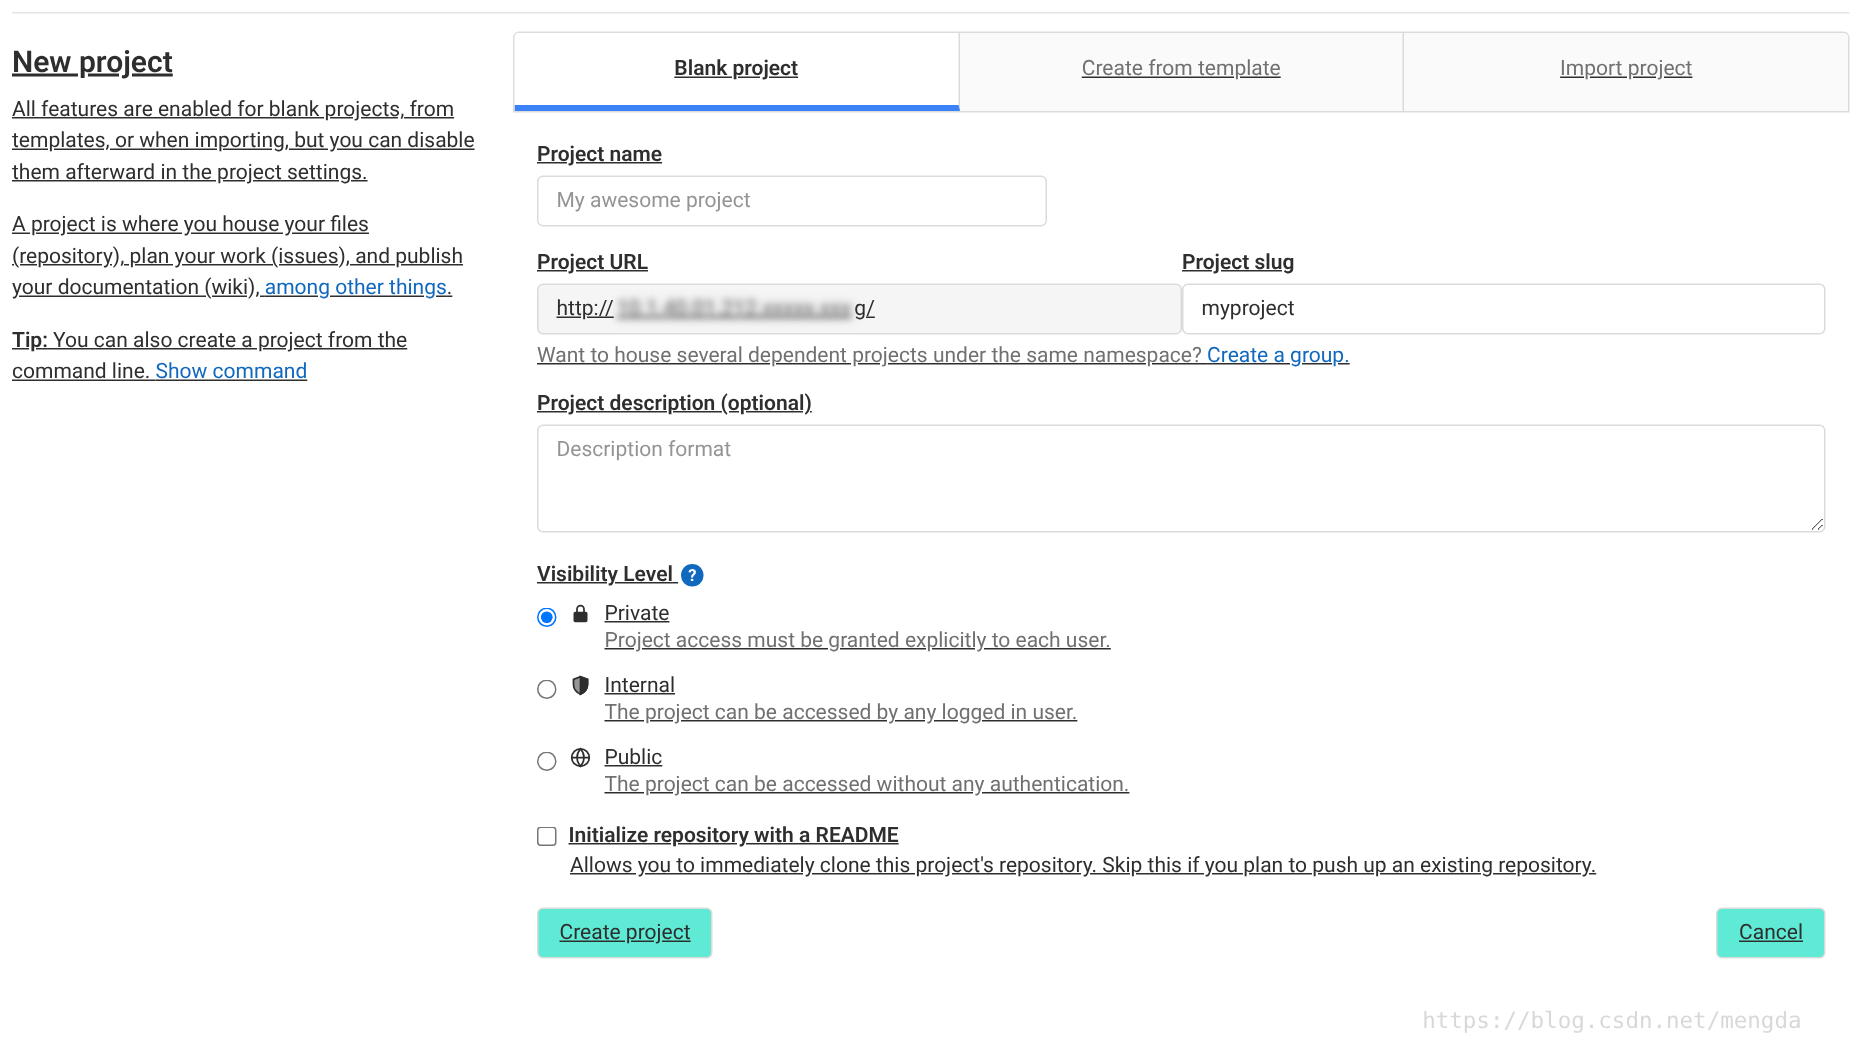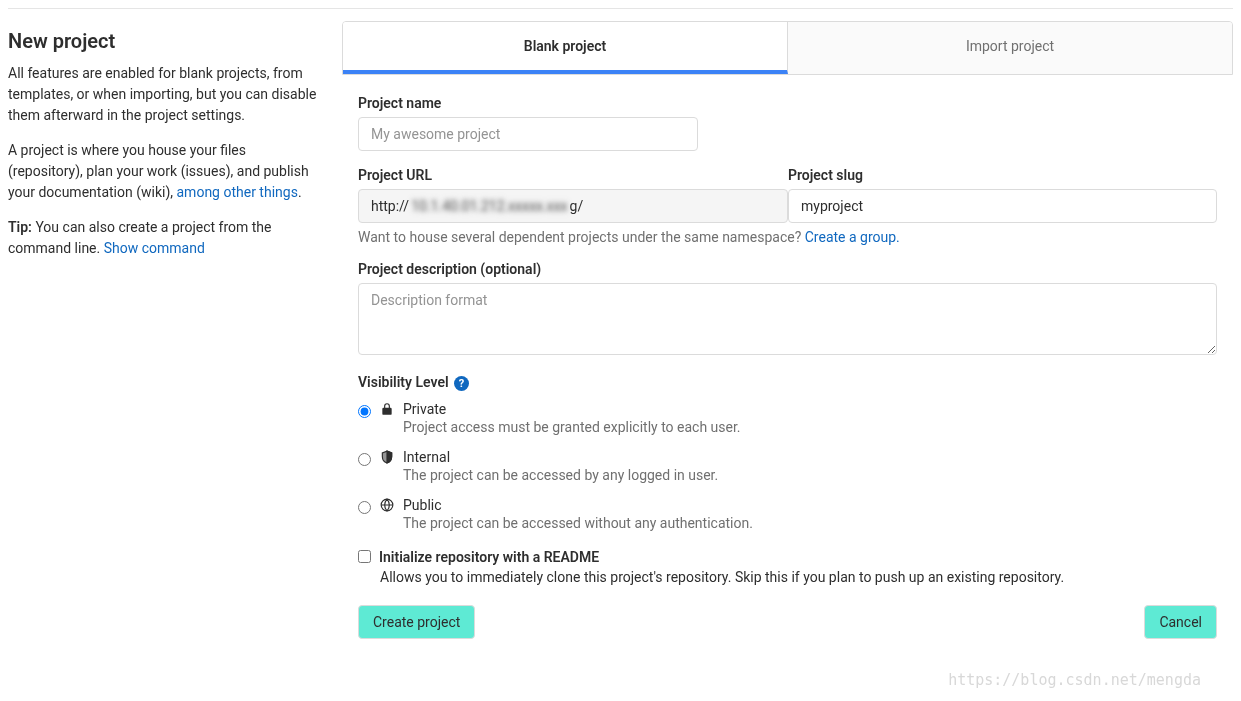--- a/index.html
+++ b/index.html
@@ -10,20 +10,21 @@
       background: #fff;
       padding: 8px;
     }
     .top-divider {
       border-top: 1px solid #e5e5e5;
       margin-bottom: 12px;
     }
     .container {
       display: flex;
       gap: 24px;
+      text-decoration: underline;
     }
     .sidebar {
       width: 310px;
       flex-shrink: 0;
       padding-top: 8px;
     }
     .sidebar h1 {
       font-size: 20px;
       font-weight: 600;
       color: #2e2e2e;
@@ -204,20 +205,21 @@
       <span>A project is where you house your files (repository), plan your work (issues), and publish your documentation (wiki), </span><span class="link">among other things</span><span>.</span>
     </p>
     <p>
       <span class="tip-label">Tip:</span><span> You can also create a project from the command line. </span><span class="link">Show command</span>
     </p>
   </aside>
 
   <main class="main">
     <div class="tabs">
       <div class="tab active">Blank project</div>
+      <div class="tab">Create from template</div>
       <div class="tab">Import project</div>
     </div>
 
     <div class="form-area">
       <div class="form-group">
         <label class="form-label">Project name</label>
         <input class="input" style="width: 340px;" type="text" placeholder="My awesome project">
       </div>
 
       <div class="form-group">

